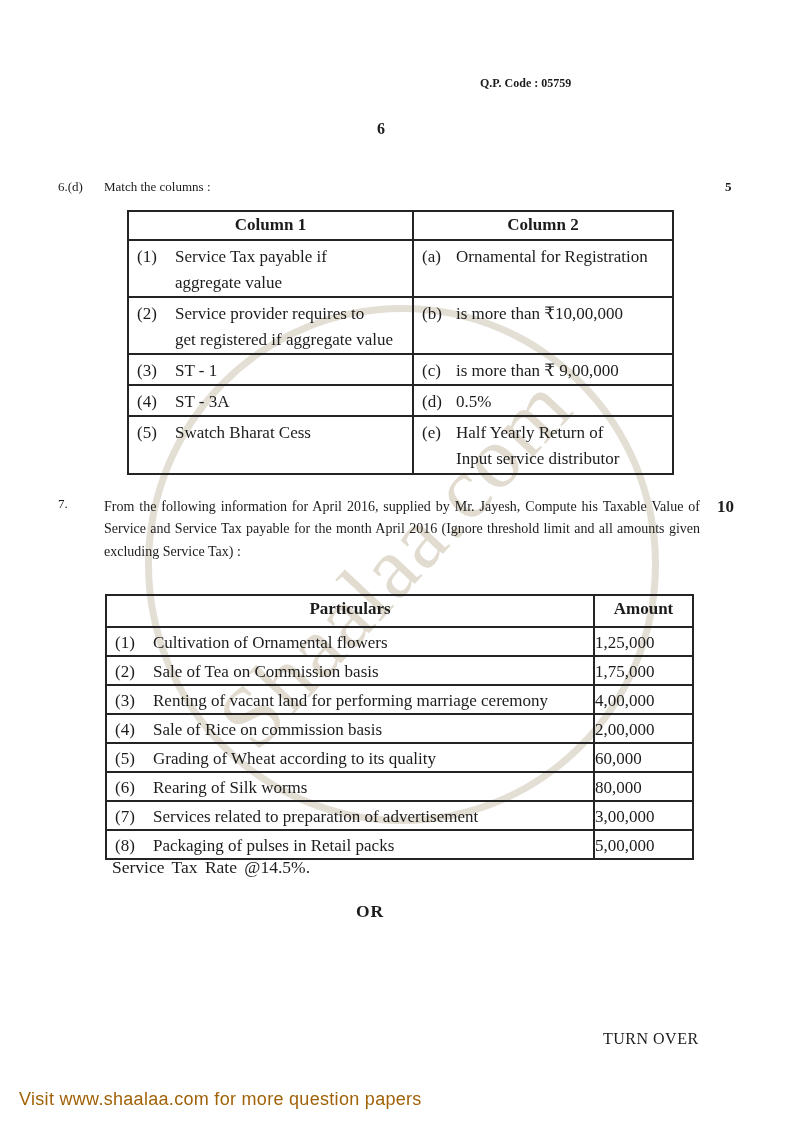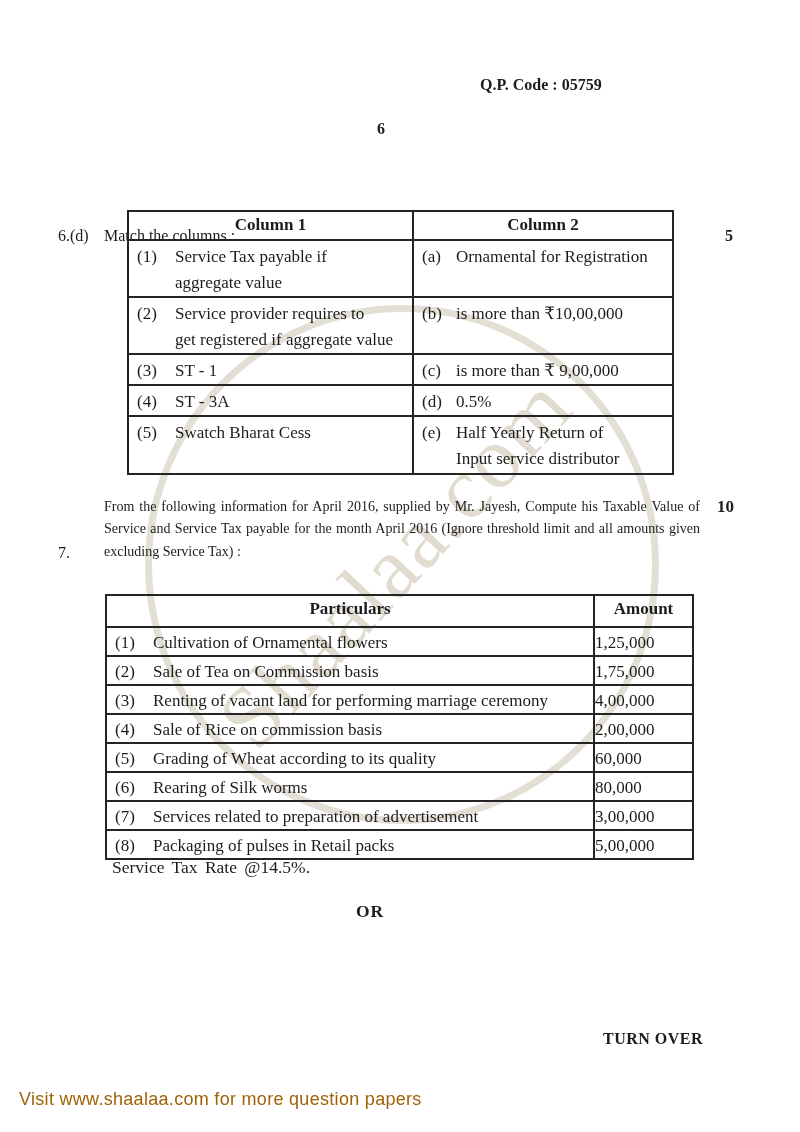--- a/index.html
+++ b/index.html
@@ -23,24 +23,24 @@
     position:absolute;left:395px;top:562px;
     transform:translate(-50%,-50%) rotate(-47deg);
     font-size:88px;letter-spacing:2px;
     color:rgba(200,190,170,0.55);
     white-space:nowrap;
     z-index:0;
   }
   .layer{position:relative;z-index:1;}
   .abs{position:absolute;}
   
-  .qp-code{left:480px;top:76px;font-size:16px;font-weight:bold;}
+  .qp-code{left:480px;top:76px;font-size:12px;font-weight:bold;}
   .page-num{left:377px;top:120px;font-size:16px;font-weight:bold;}
   
-  .q-label{font-size:16px;margin-top:48px;}
+  .q-label{font-size:13px;}
   .q6-label{left:58px;top:179px;}
   .q6-title{left:104px;top:179px;}
   .q6-marks{left:725px;top:179px;font-weight:bold;}
   .q7-label{left:58px;top:496px;}
   .q7-text{
     left:104px;top:496px;width:596px;
     font-size:14px;line-height:22.4px;
     text-align:justify;
   }
   .q7-marks{left:717px;top:497px;font-weight:bold;font-size:17px;}
@@ -56,21 +56,21 @@
   .t2{left:105px;top:594px;width:587px;}
   .cellflex{display:flex;padding:3px 6px 0 8px;line-height:26px;}
   .cell-num{flex:0 0 38px;}
   .cell-num2{flex:0 0 34px;}
   .cell-text{white-space:pre-line;}
   .amount-cell{text-align:left;padding:3px 9px 0 0;line-height:24px;}
   .t2 .cellflex{line-height:24px;}
   
   .tax-note{left:112px;top:857px;font-size:17.5px;word-spacing:3px;}
   .or-sep{left:356px;top:901px;font-size:17.5px;font-weight:bold;letter-spacing:1px;}
-  .turn-over{left:603px;top:1030px;font-size:16px;font-weight:bold;letter-spacing:0.5px;}
+  .turn-over{left:603px;top:1030px;font-size:16px;font-weight:normal;letter-spacing:0.5px;}
   .footer{
     left:19px;top:1089px;
     font-family:"Liberation Sans","DejaVu Sans",sans-serif;
     font-size:18px;color:#a16207;letter-spacing:0.3px;
   }
 </style>
 </head>
 <body>
 
 <div class="page">

